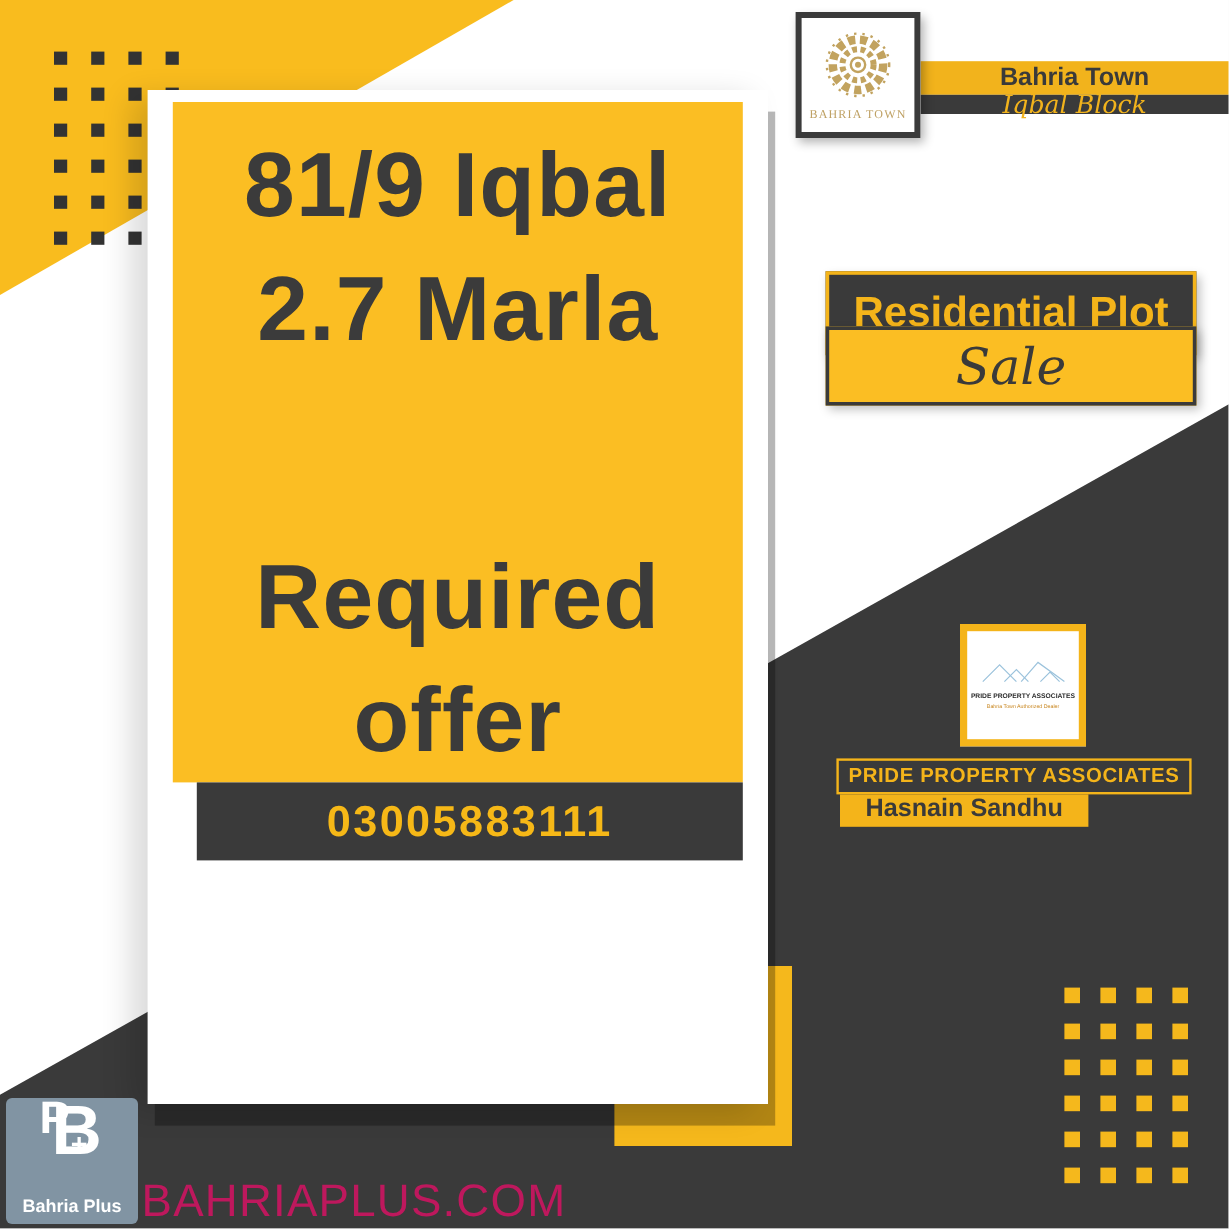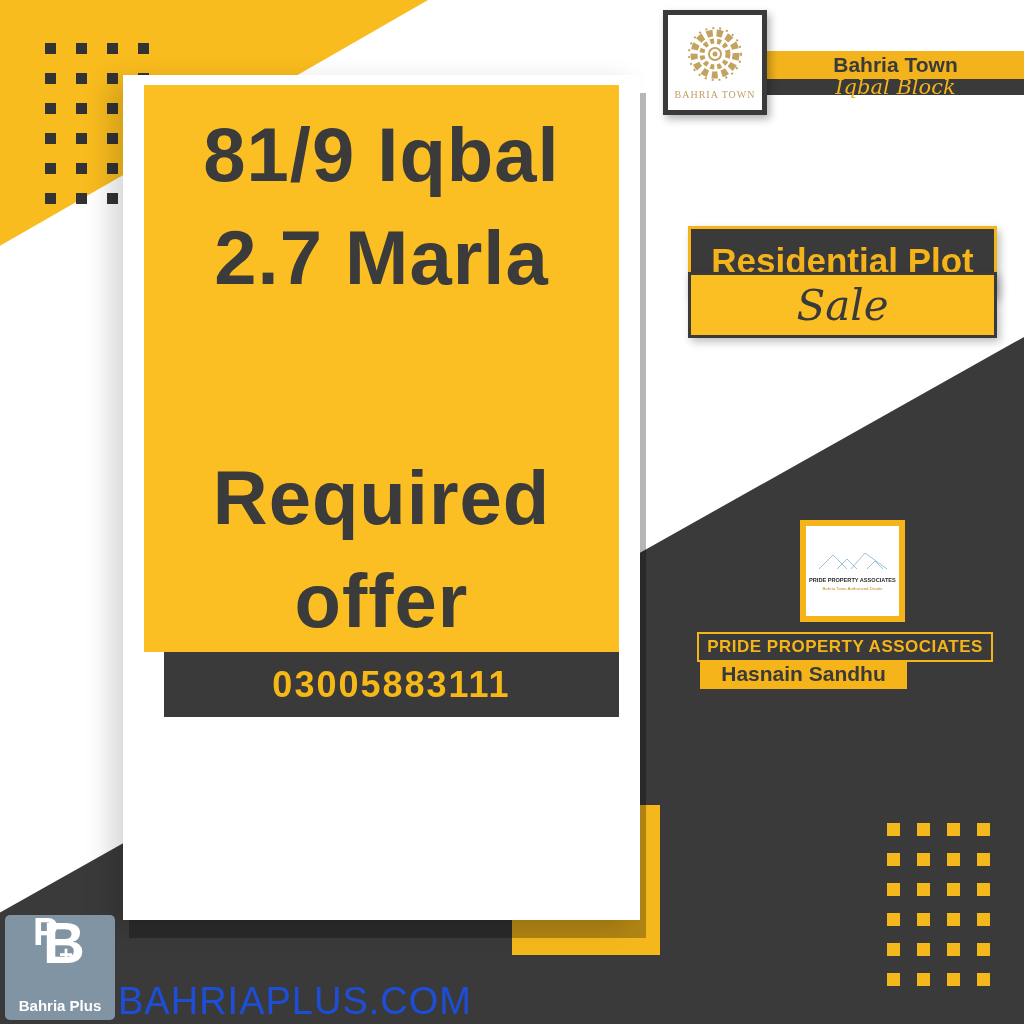--- a/index.html
+++ b/index.html
@@ -84,21 +84,21 @@
 
   
   .bp-logo{position:absolute;left:5px;top:915px;width:110px;height:105px;
     background:#8194A3;border-radius:5px;z-index:4;display:flex;flex-direction:column;
     align-items:center;justify-content:flex-end;padding-bottom:6px;box-sizing:border-box;}
   .bp-mark{position:relative;width:62px;height:64px;color:#ffffff;}
   .bp-mark .m-b{position:absolute;left:14px;top:-6px;font-size:58px;font-weight:bold;}
   .bp-mark .m-p{position:absolute;left:4px;top:-4px;font-size:38px;font-weight:bold;}
   .bp-mark .m-plus{position:absolute;left:30px;top:26px;font-size:24px;font-weight:bold;}
   .bp-caption{color:#ffffff;font-size:15px;font-weight:bold;white-space:nowrap;margin-top:28px;}
-  .site-text{position:absolute;left:118px;top:980px;z-index:4;color:#1d4ed8;
+  .site-text{position:absolute;left:118px;top:980px;z-index:4;color:#be185d;
     font-size:38px;letter-spacing:1px;}
 </style>
 </head>
 <body>
 
 <div id="stage">
 
   <div class="dark-wedge"></div>
   <div class="yellow-tri"></div>
   <div class="yellow-square"></div>

